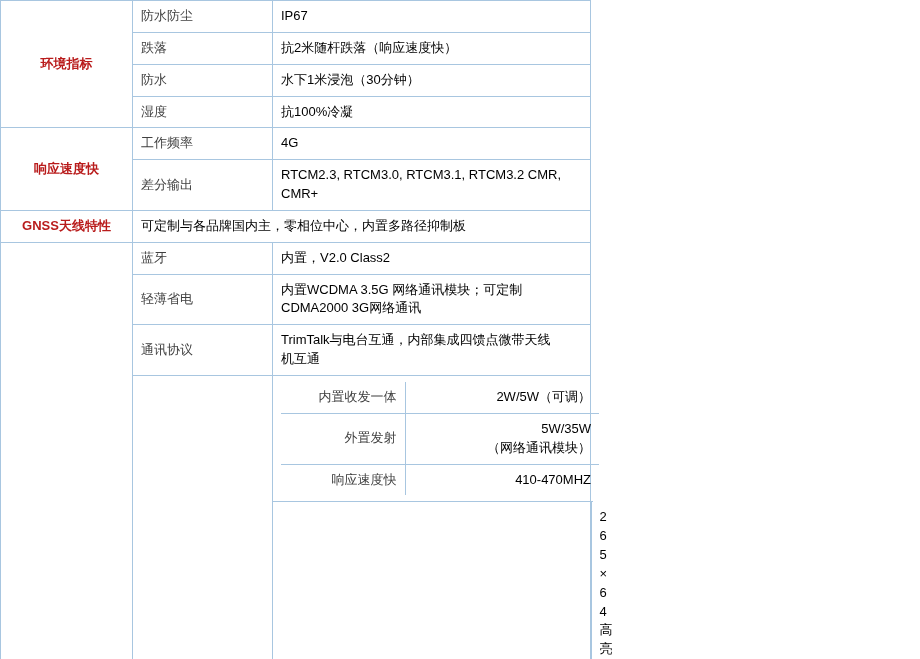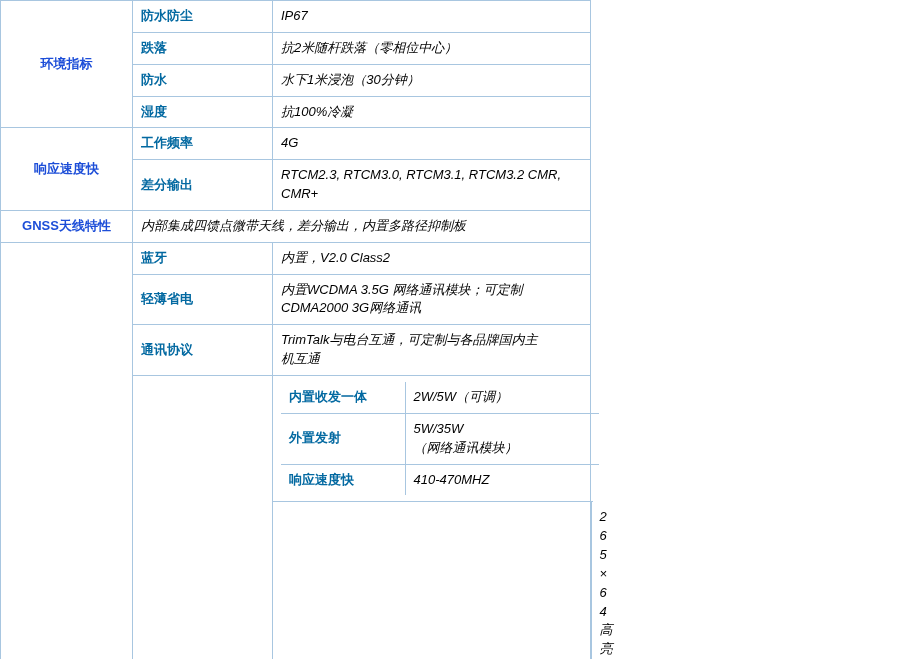--- a/index.html
+++ b/index.html
@@ -27,45 +27,44 @@
     vertical-align: middle;
     line-height: 1.45;
     font-size: 13px;
     background: #ffffff;
     word-break: break-word;
   }
   td.cat {
     background: #dce9f5;
     font-weight: bold;
     text-align: center;
-    color: #1d4ed8;
+    color: #b91c1c;
     font-size: 13.5px;
   }
   td.sub {
     background: #ffffff;
-    color: #0369a1;
-    font-weight: bold;
+    color: #404040;
   }
   td.val {
     background: #ffffff;
-    font-style: italic;
   }
   .col-cat { width: 132px; }
   .col-sub { width: 140px; }
   .col-val { width: 318px; }
   .col-sub2 { width: 124px; }
   .col-val2 { width: 194px; }
   .nested {
     border-collapse: collapse;
     table-layout: fixed;
     width: 100%;
   }
   td.nest-host {
     padding: 0;
     border: none;
+    text-align: right;
   }
   .multiline {
     white-space: pre-line;
   }
 </style>
 </head>
 <body>
 
 <table id="spec-table">
   <colgroup>
@@ -75,21 +74,21 @@
   </colgroup>
   <tbody>
 
     <tr>
       <td class="cat" rowspan="4">环境指标</td>
       <td class="sub">防水防尘</td>
       <td class="val multiline">IP67</td>
     </tr>
     <tr>
       <td class="sub">跌落</td>
-      <td class="val multiline">抗2米随杆跌落（零相位中心）</td>
+      <td class="val multiline">抗2米随杆跌落（响应速度快）</td>
     </tr>
     <tr>
       <td class="sub">防水</td>
       <td class="val multiline">水下1米浸泡（30分钟）</td>
     </tr>
     <tr>
       <td class="sub">湿度</td>
       <td class="val multiline">抗100%冷凝</td>
     </tr>
 
@@ -98,36 +97,36 @@
       <td class="sub">工作频率</td>
       <td class="val multiline">4G</td>
     </tr>
     <tr>
       <td class="sub">差分输出</td>
       <td class="val multiline">RTCM2.3, RTCM3.0, RTCM3.1, RTCM3.2 CMR, CMR+</td>
     </tr>
 
     <tr>
       <td class="cat">GNSS天线特性</td>
-      <td class="val multiline" colspan="2">内部集成四馈点微带天线，差分输出，内置多路径抑制板</td>
+      <td class="val multiline" colspan="2">可定制与各品牌国内主，零相位中心，内置多路径抑制板</td>
     </tr>
 
     <tr>
       <td class="cat" rowspan="6">无线通讯</td>
       <td class="sub">蓝牙</td>
       <td class="val multiline">内置，V2.0 Class2</td>
     </tr>
     <tr>
       <td class="sub">轻薄省电</td>
       <td class="val multiline">内置WCDMA 3.5G 网络通讯模块；可定制
 CDMA2000  3G网络通讯</td>
     </tr>
     <tr>
       <td class="sub">通讯协议</td>
-      <td class="val multiline">TrimTalk与电台互通，可定制与各品牌国内主
+      <td class="val multiline">TrimTalk与电台互通，内部集成四馈点微带天线
 机互通</td>
     </tr>
 
     <tr>
       <td class="sub" rowspan="3">UHF电台</td>
       <td class="nest-host">
         <table class="nested">
           <colgroup>
             <col class="col-sub2">
             <col class="col-val2">

